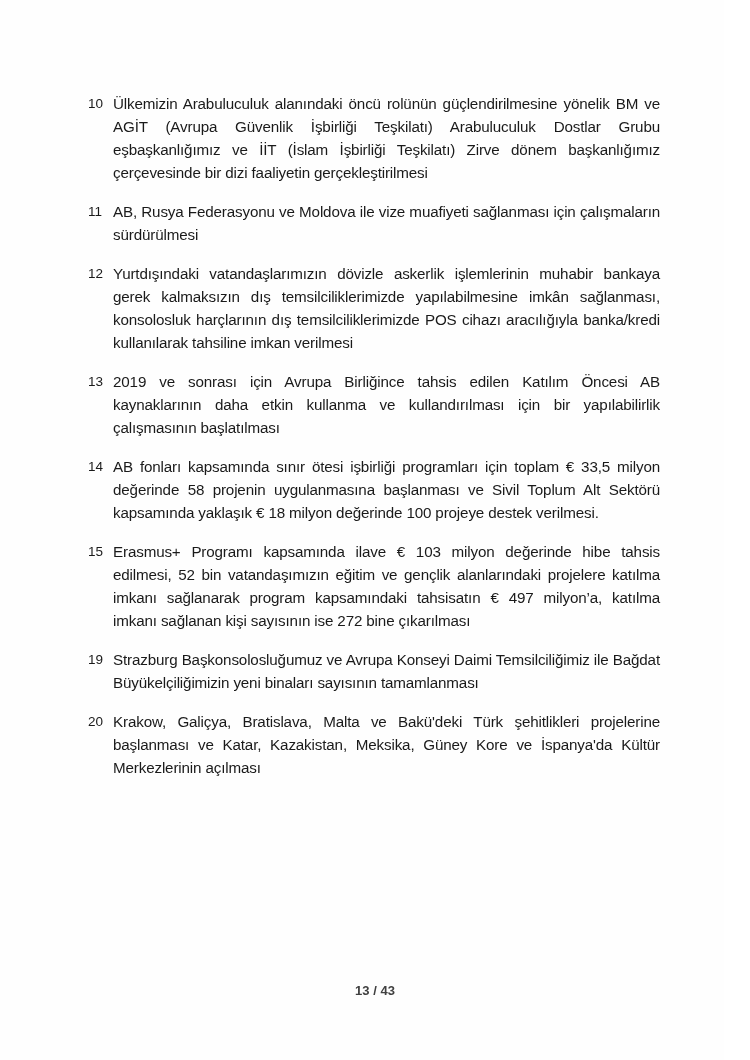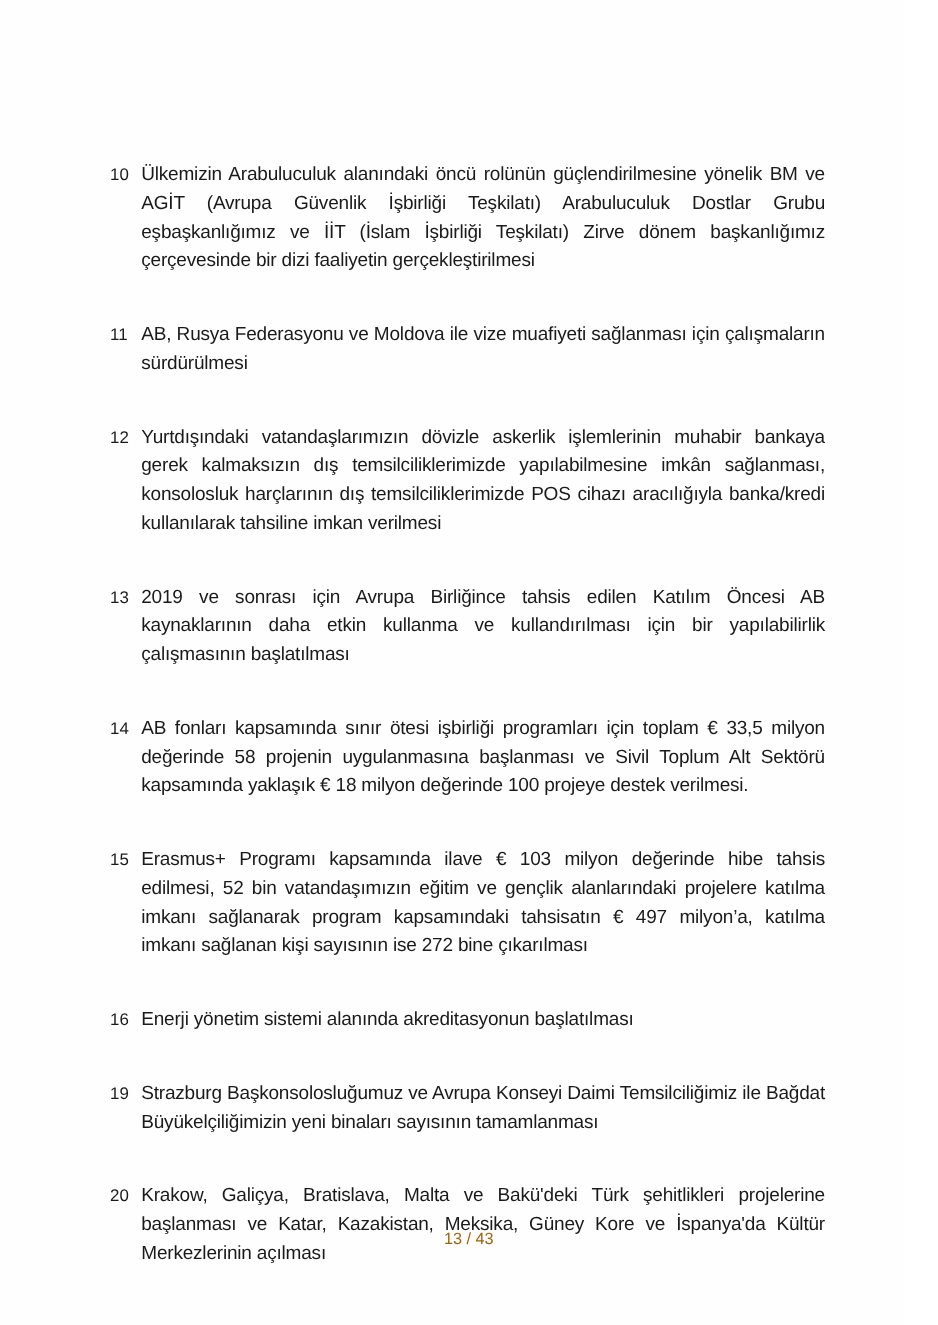--- a/index.html
+++ b/index.html
@@ -2,23 +2,23 @@
 <html><head>
 <meta charset="utf-8">
 <style>
   html, body { margin: 0; padding: 0; background: #ffffff; }
   body { width: 750px; height: 1060px; position: relative; overflow: hidden;
          font-family: "Liberation Sans", "DejaVu Sans", sans-serif; color: #1a1a1a; }
   .page { position: absolute; left: 0; top: 0; width: 724px; height: 1060px; background: #fefefe; }
   .list { position: absolute; left: 88px; top: 92px; width: 572px; }
   .item { position: relative; padding-left: 25px; margin-bottom: 16px; }
   .num { position: absolute; left: 0; top: 0; width: 22px; font-size: 13.5px; line-height: 23px; color: #1a1a1a; }
-  .text { font-size: 15.2px; line-height: 23px; text-align: justify; letter-spacing: -0.15px; margin-top: 36px; }
+  .text { font-size: 15.2px; line-height: 23px; text-align: justify; letter-spacing: -0.15px; }
   .footer { position: absolute; left: 0; top: 983px; width: 750px; text-align: center;
-            font-size: 13px; font-weight: normal; color: #a16207; }
+            font-size: 13px; font-weight: bold; color: #404040; }
 </style>
 </head>
 <body>
 
 <div class="page">
   <div class="list">
     <div class="item">
       <span class="num">10</span>
       <div class="text">Ülkemizin Arabuluculuk alanındaki öncü rolünün güçlendirilmesine yönelik BM ve AGİT (Avrupa Güvenlik İşbirliği Teşkilatı) Arabuluculuk Dostlar Grubu eşbaşkanlığımız ve İİT (İslam İşbirliği Teşkilatı) Zirve dönem başkanlığımız çerçevesinde bir dizi faaliyetin gerçekleştirilmesi</div>
     </div>
@@ -36,24 +36,20 @@
     </div>
     <div class="item">
       <span class="num">14</span>
       <div class="text">AB fonları kapsamında sınır ötesi işbirliği programları için toplam € 33,5 milyon değerinde 58 projenin uygulanmasına başlanması ve Sivil Toplum Alt Sektörü kapsamında yaklaşık € 18 milyon değerinde 100 projeye destek verilmesi.</div>
     </div>
     <div class="item">
       <span class="num">15</span>
       <div class="text">Erasmus+ Programı kapsamında ilave € 103 milyon değerinde hibe tahsis edilmesi, 52 bin vatandaşımızın eğitim ve gençlik alanlarındaki projelere katılma imkanı sağlanarak program kapsamındaki tahsisatın € 497 milyon’a, katılma imkanı sağlanan kişi sayısının ise 272 bine çıkarılması</div>
     </div>
     <div class="item">
-      <span class="num">16</span>
-      <div class="text">Enerji yönetim sistemi alanında akreditasyonun başlatılması</div>
-    </div>
-    <div class="item">
       <span class="num">19</span>
       <div class="text">Strazburg Başkonsolosluğumuz ve Avrupa Konseyi Daimi Temsilciliğimiz ile Bağdat Büyükelçiliğimizin yeni binaları sayısının tamamlanması</div>
     </div>
     <div class="item">
       <span class="num">20</span>
       <div class="text">Krakow,  Galiçya, Bratislava, Malta ve Bakü'deki Türk şehitlikleri projelerine başlanması ve Katar, Kazakistan, Meksika, Güney Kore ve İspanya'da Kültür Merkezlerinin açılması</div>
     </div>
   </div>
   <div class="footer">13 / 43</div>
 </div>

